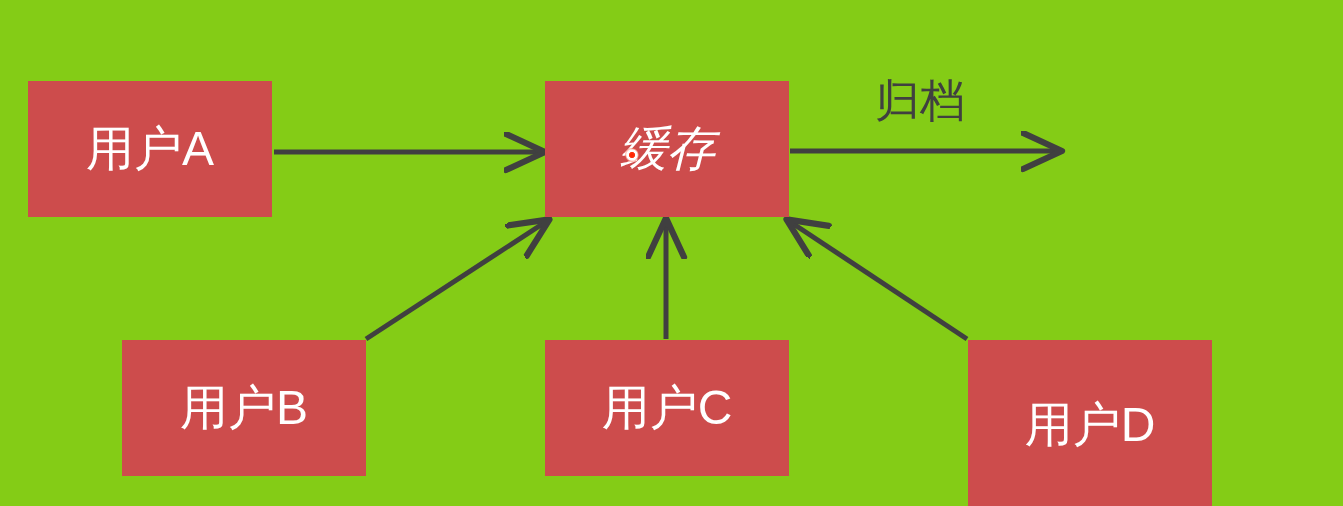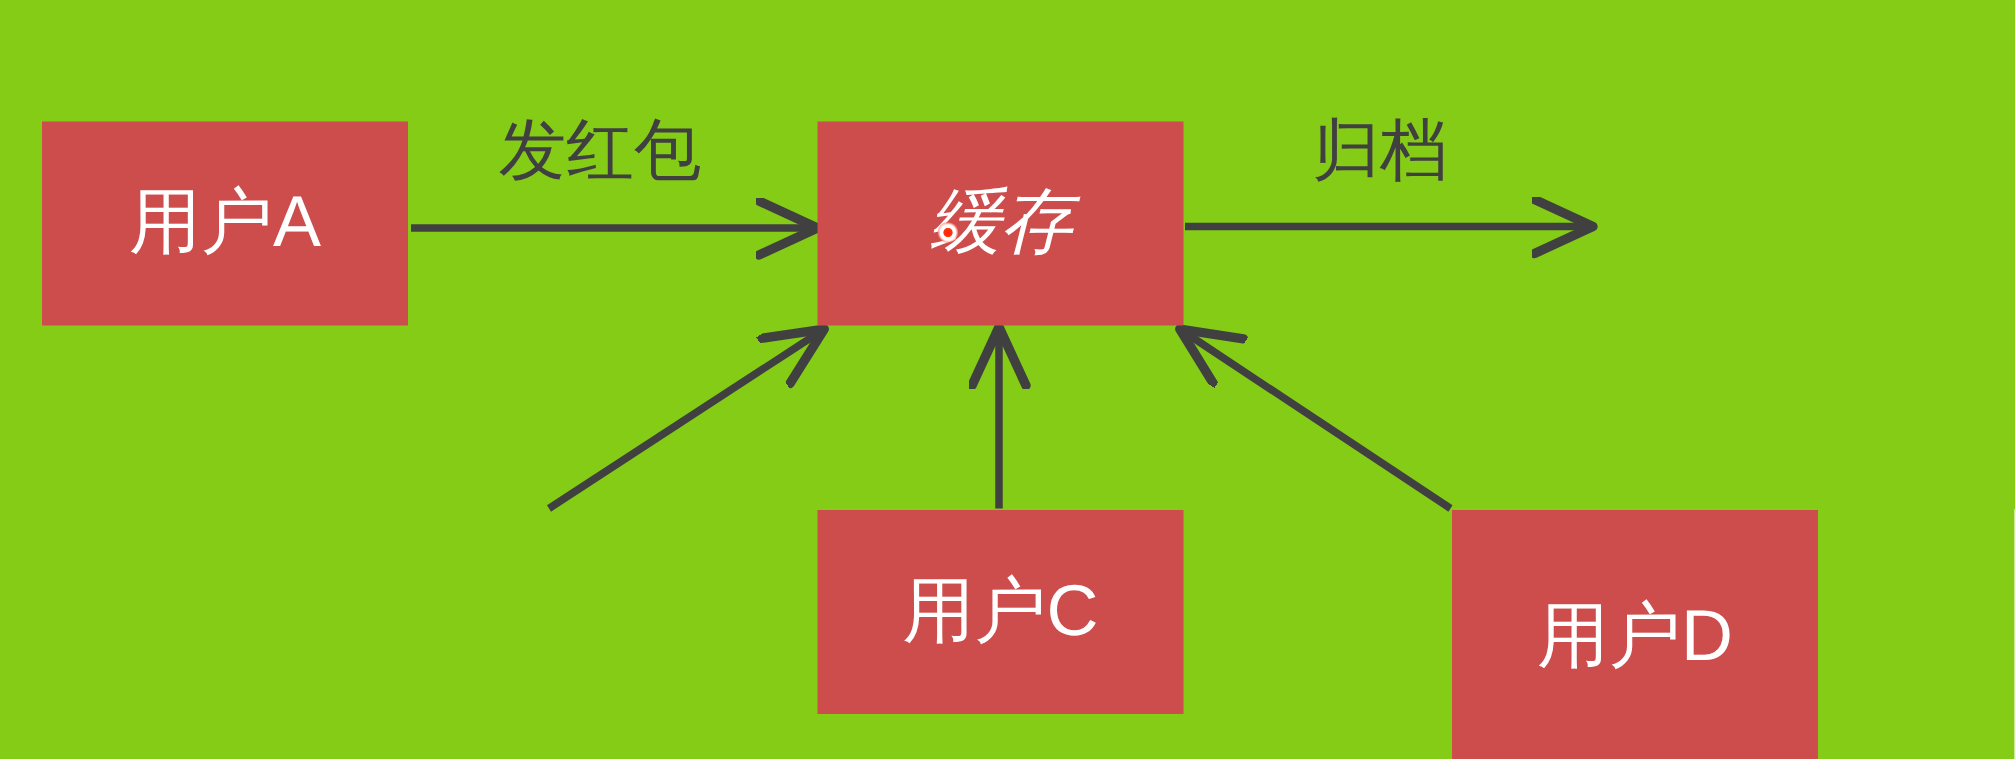--- a/index.html
+++ b/index.html
@@ -89,28 +89,30 @@
 
   <div class="node-box" style="left:28px; top:81px; width:244px; height:136px;">
     <span>用户A</span>
   </div>
 
   <div class="node-box" style="left:545px; top:81px; width:244px; height:136px;font-style:italic;">
     <span>缓存</span>
   </div>
 
 
+  <div class="node-box" style="left:122px; top:340px; width:244px; height:136px;">
+    <span>用户B</span>
+  </div>
 
   <div class="node-box" style="left:545px; top:340px; width:244px; height:136px;">
     <span>用户C</span>
   </div>
 
   <div class="node-box" style="left:968px; top:340px; width:244px; height:169px;">
     <span>用户D</span>
   </div>
 
-  <div class="edge-label" style="left:400px; top:100px;">发红包</div>
 
   <div class="edge-label" style="left:920px; top:100px;">归档</div>
 
   <div class="cursor-dot" style="left:632px; top:155px;"></div>
 
 </div>
 
 </body></html>

